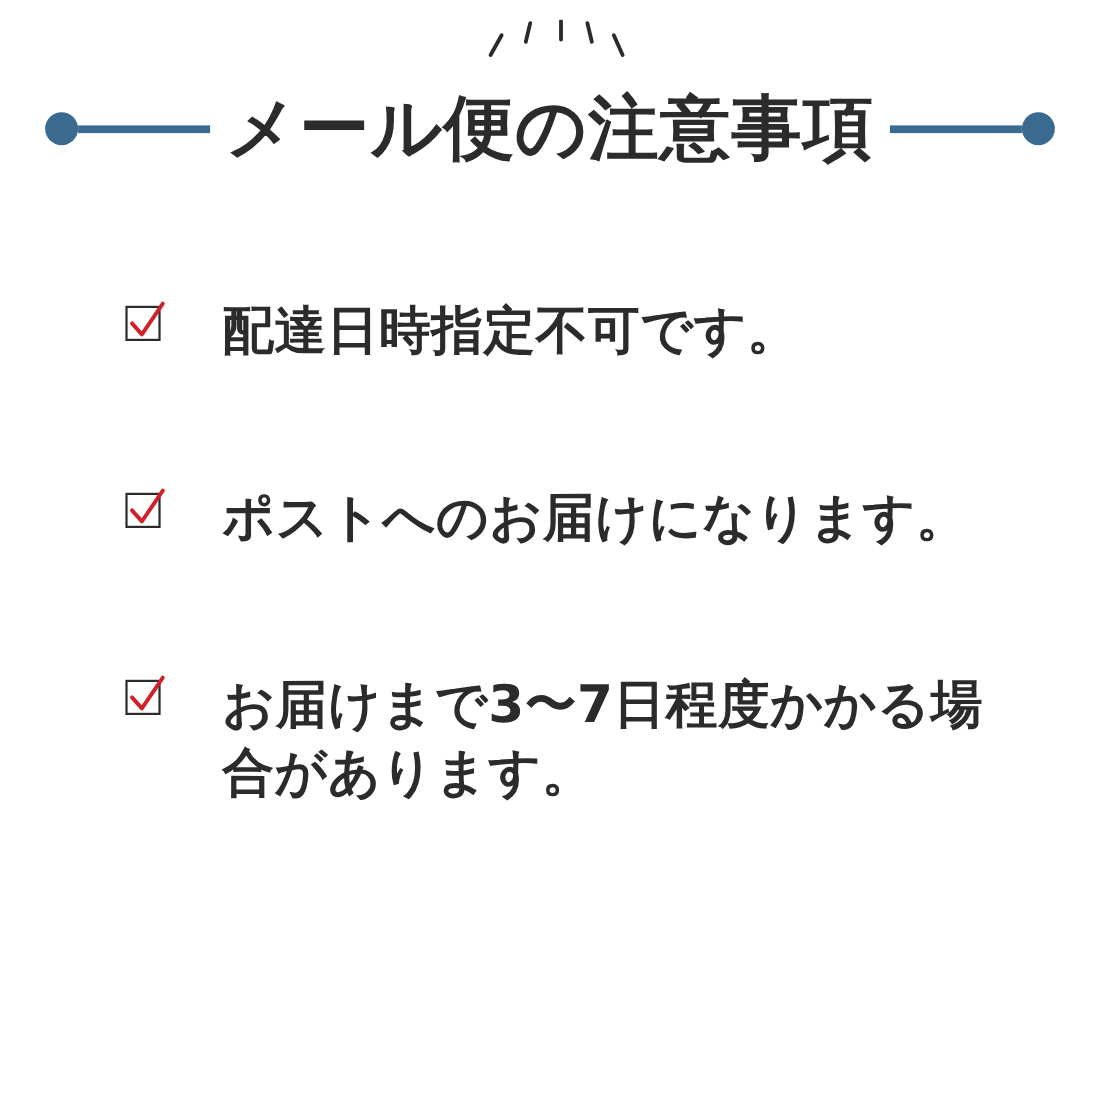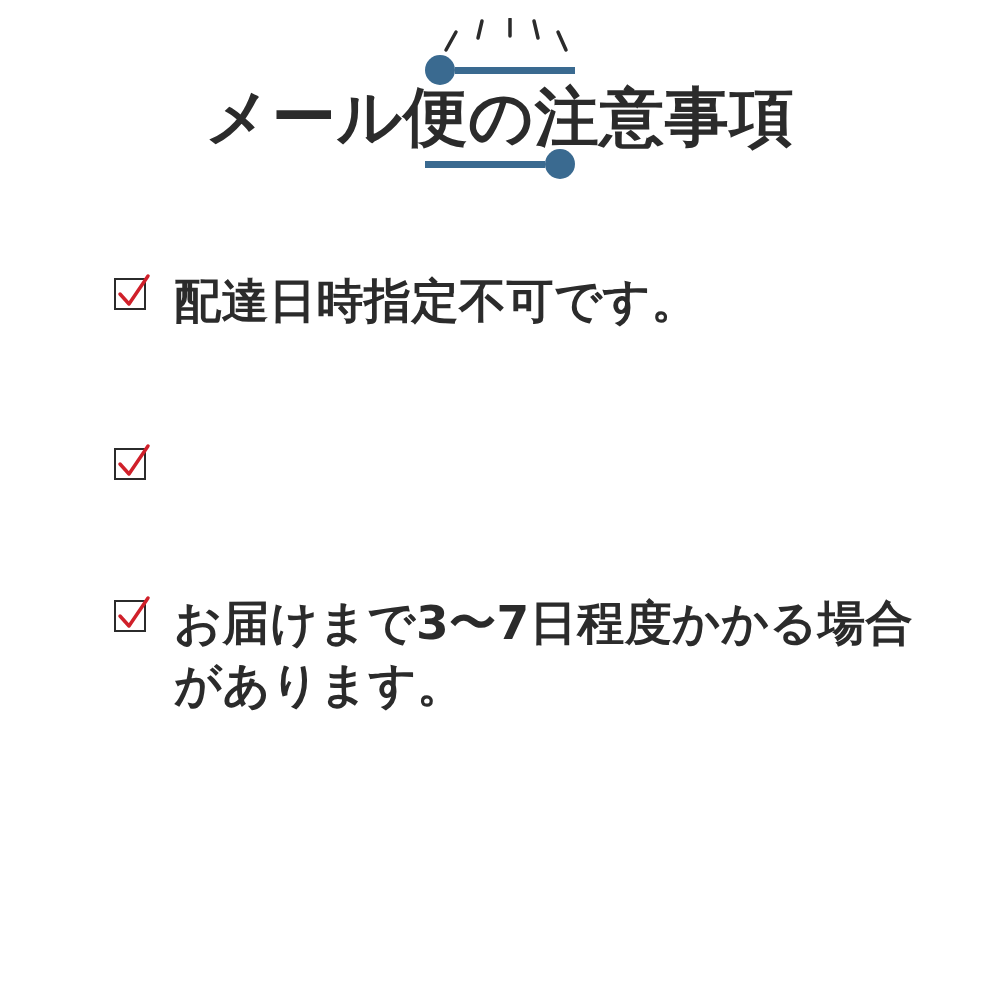--- a/index.html
+++ b/index.html
@@ -38,21 +38,20 @@
 
   .title-row {
     position: absolute;
     left: 0;
     top: 72px;
     width: 1000px;
     height: 90px;
     display: flex;
     align-items: center;
     justify-content: center;
-    flex-direction: column;
   }
 
   .rule-wrap {
     display: flex;
     align-items: center;
     flex: 0 0 auto;
   }
   .dot {
     width: 30px;
     height: 30px;
@@ -119,20 +118,21 @@
   }
 
   .note-text {
     font-size: 47px;
     font-weight: bold;
     color: #2b2b2b;
     line-height: 1.32;
     letter-spacing: 0.5px;
     max-width: 770px;
     font-family: "DejaVu Sans", "Liberation Sans", sans-serif;
+    margin-left: 28px;
   }
 </style>
 </head>
 <body>
 
 <div class="page">
 
   <div class="header">
 
     <div class="sparkles">
@@ -174,20 +174,21 @@
       <span class="note-text">配達日時指定不可です。</span>
     </div>
 
     <div class="note">
       <span class="checkbox">
         <span class="box"></span>
         <svg viewBox="0 0 42 42" aria-hidden="true">
           <polyline points="8,22 17,32 36,4" fill="none" stroke="#d0202a" stroke-width="3.5" stroke-linecap="round" stroke-linejoin="round"></polyline>
         </svg>
       </span>
+      <span class="note-text">ポストへのお届けになります。</span>
     </div>
 
     <div class="note">
       <span class="checkbox">
         <span class="box"></span>
         <svg viewBox="0 0 42 42" aria-hidden="true">
           <polyline points="8,22 17,32 36,4" fill="none" stroke="#d0202a" stroke-width="3.5" stroke-linecap="round" stroke-linejoin="round"></polyline>
         </svg>
       </span>
       <span class="note-text">お届けまで3〜7日程度かかる場合があります。</span>

